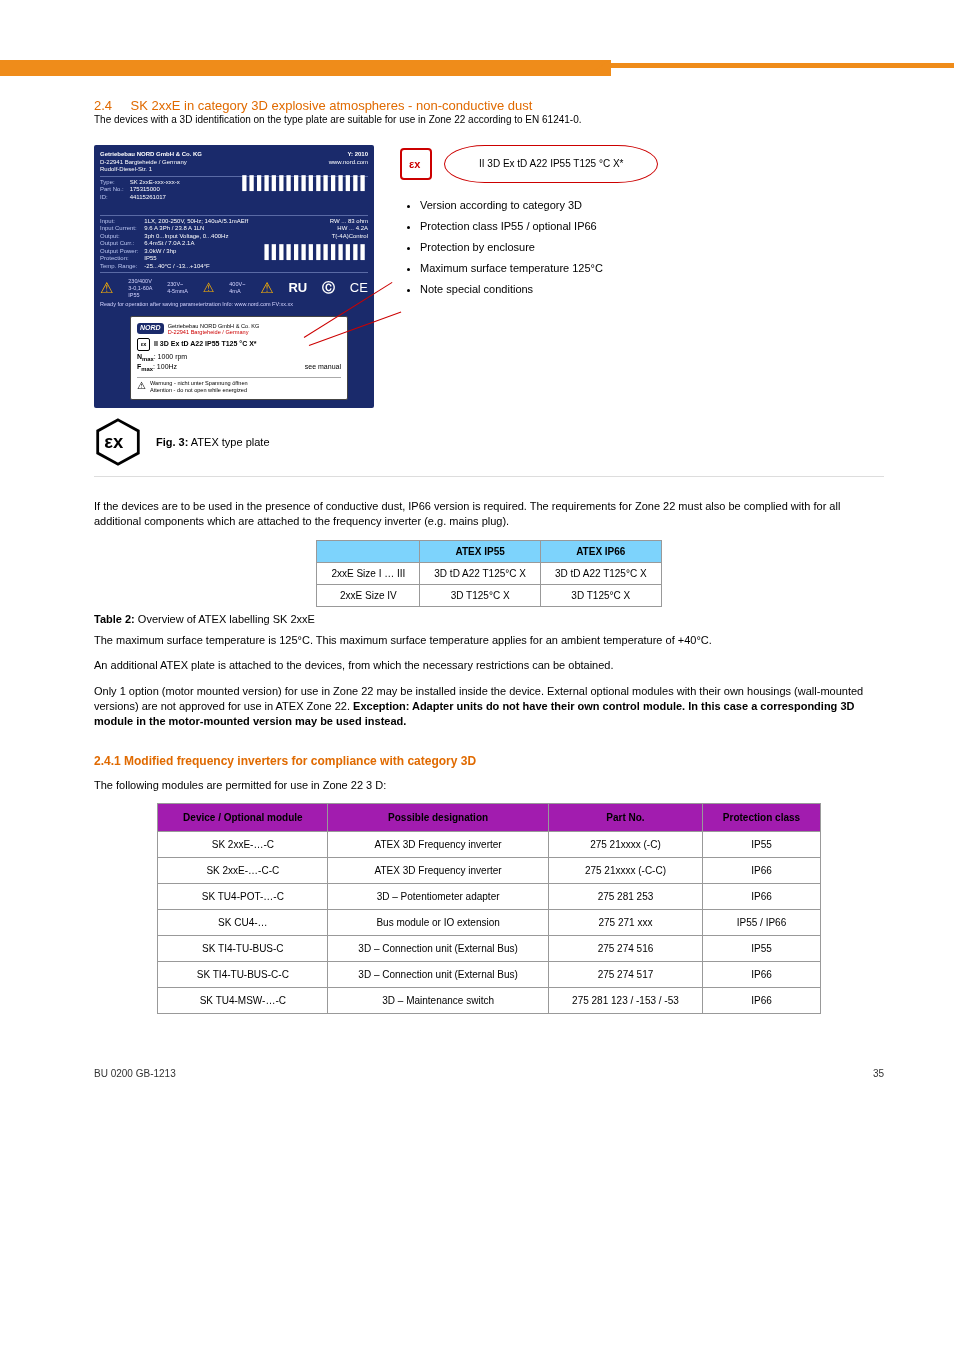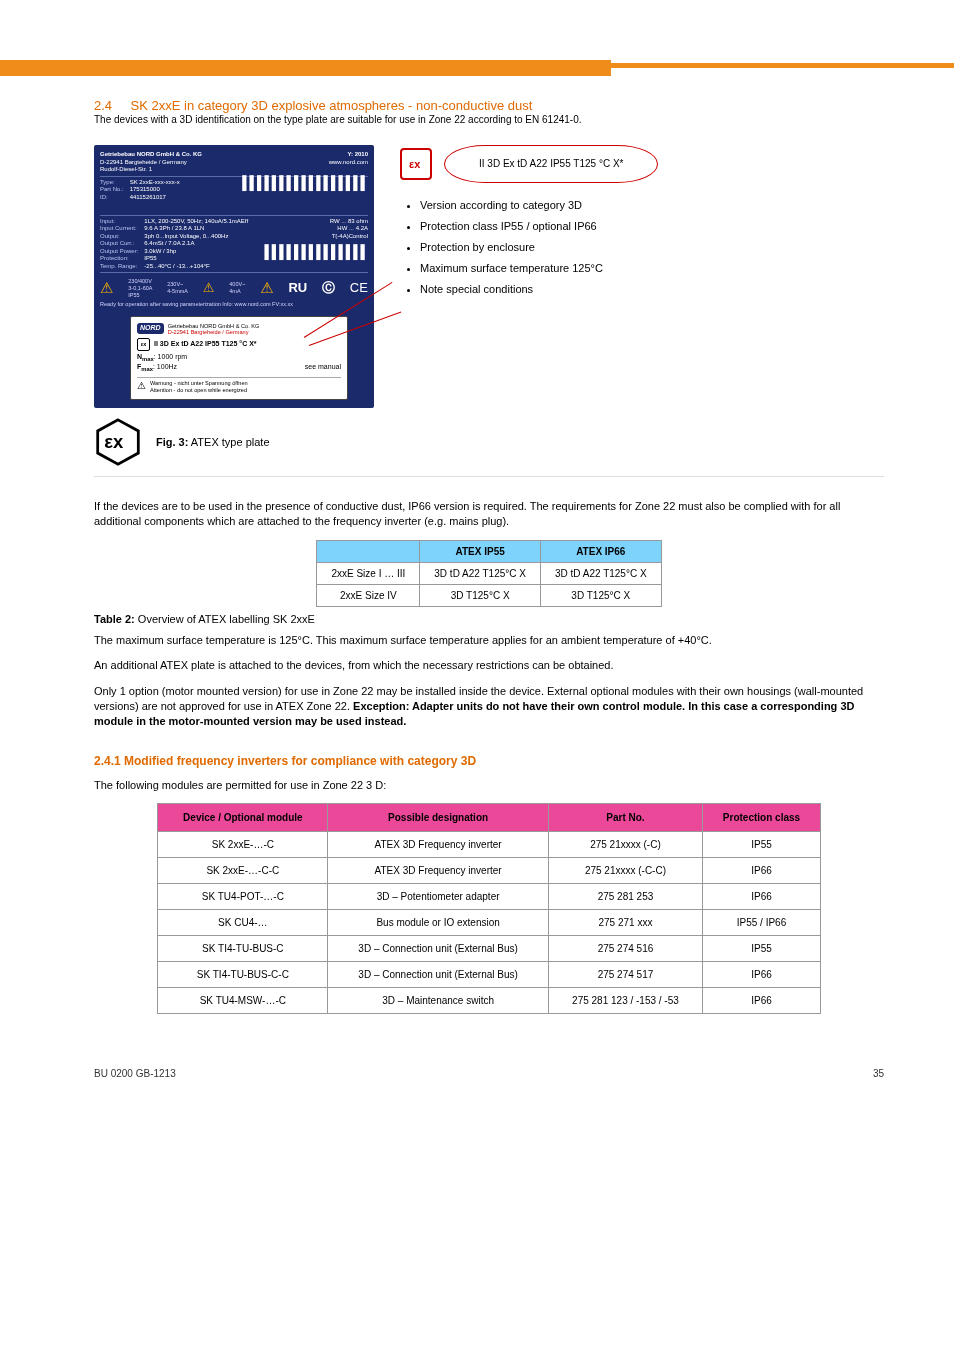--- a/index.html
+++ b/index.html
@@ -37,21 +37,21 @@
   .fig-num{font-size:11px;}
   .thinrule{border:none;border-top:1px solid #ddd;margin:2px 0 22px 0;}
   .body-text{font-size:11px;margin:0 0 10px 0;line-height:1.4;}
   .table1{border-collapse:collapse;margin:4px auto 4px;}
   .table1 th,.table1 td{border:1px solid #999;font-size:10px;padding:5px 14px;text-align:center;}
   .table1 th{background:#7dd3fc;font-weight:bold;}
   .tbl-caption{font-size:11px;margin:6px 0 8px 0;}
   .sub-head{font-size:12px;font-weight:bold;color:#e06a00;margin:24px 0 10px 0;}
   .table2{border-collapse:collapse;width:84%;margin:4px auto 4px;}
   .table2 th,.table2 td{border:1px solid #999;font-size:10px;padding:7px 8px;text-align:center;}
-  .table2 th{background:#ec4899;font-weight:bold;line-height:1.3;}
+  .table2 th{background:#a21caf;font-weight:bold;line-height:1.3;}
   .footer{display:flex;justify-content:space-between;font-size:10px;color:#333;margin-top:54px;border-top:0;text-align:center;}
   .small{font-size:5.5px;color:#d3d3ff;}
   .red-line{position:absolute;border-top:1.4px solid #c00;z-index:5;}
   .barcode{display:inline-block;letter-spacing:-1px;font-family:'Courier New',monospace;font-weight:bold;color:#fff;font-size:14px;line-height:0.6;vertical-align:middle;}
 </style>
 </head>
 <body>
 
 <div class="page">
   <div class="topbar">

